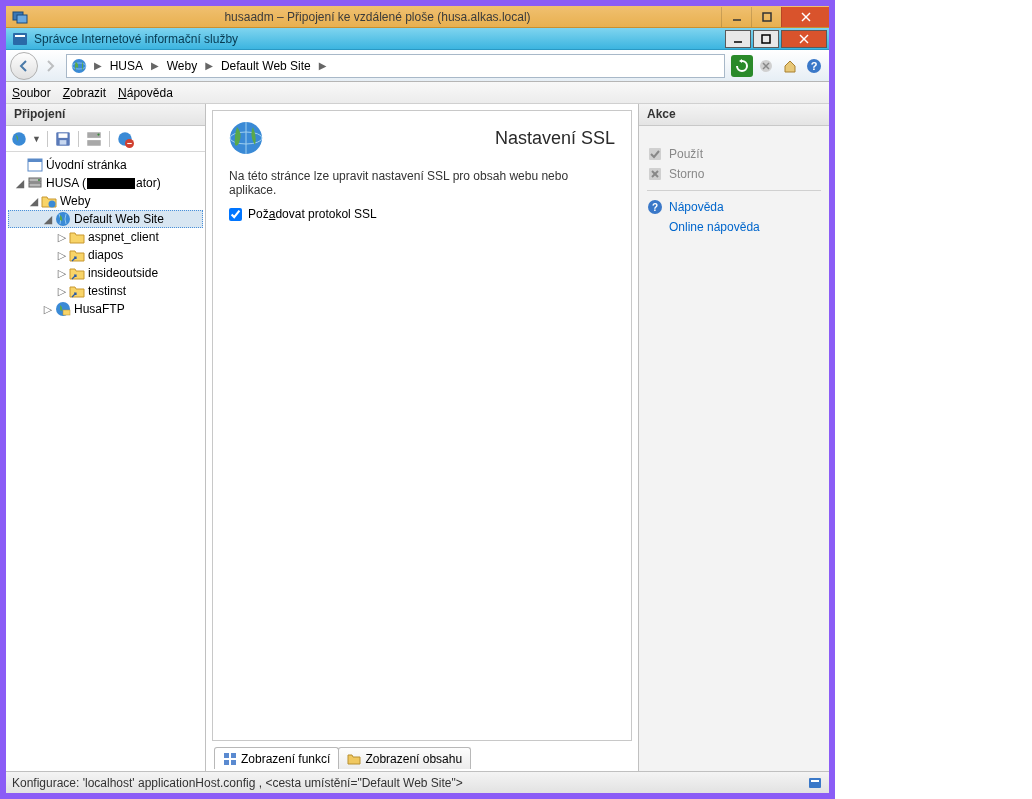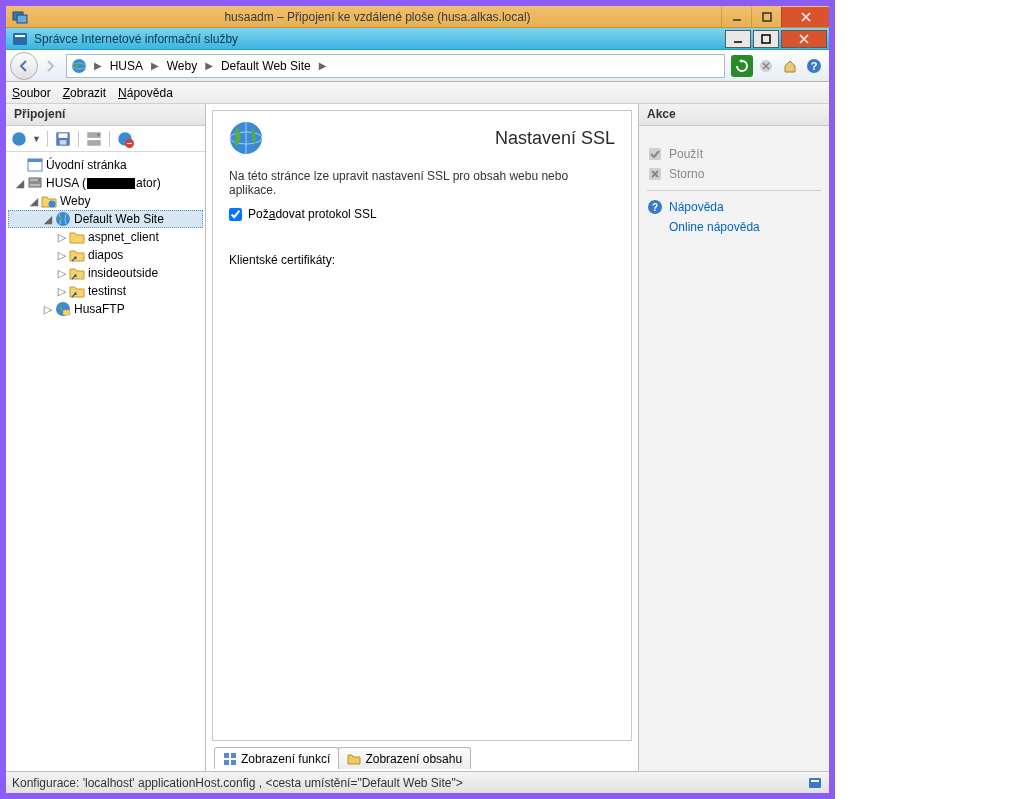--- a/index.html
+++ b/index.html
@@ -357,21 +357,20 @@
                 <path d="M24 6 Q20 14 26 24 Q28 16 24 6Z" fill="#5aa84a"></path>
               </svg>
           </span>
           <span class="center-h1">Nastavení SSL</span>
         </div>
         <div class="center-desc">Na této stránce lze upravit nastavení SSL pro obsah webu nebo aplikace.</div>
         <label class="chk-row">
           <input type="checkbox" checked="" style="">
           <span>Pož<span class="ul-hot">a</span>dovat protokol SSL</span>
         </label>
-        <div class="group-lbl">Klientské certifikáty:</div>
       </div>
       <div class="center-tabs">
         <div class="ctab active">
           <span class="ic"><svg viewBox="0 0 14 14">
                 <rect x="1" y="1" width="5" height="5" fill="#5a8ad0"></rect>
                 <rect x="8" y="1" width="5" height="5" fill="#5a8ad0"></rect>
                 <rect x="1" y="8" width="5" height="5" fill="#5a8ad0"></rect>
                 <rect x="8" y="8" width="5" height="5" fill="#5a8ad0"></rect>
               </svg></span>
           <span>Zobrazení funkcí</span>

